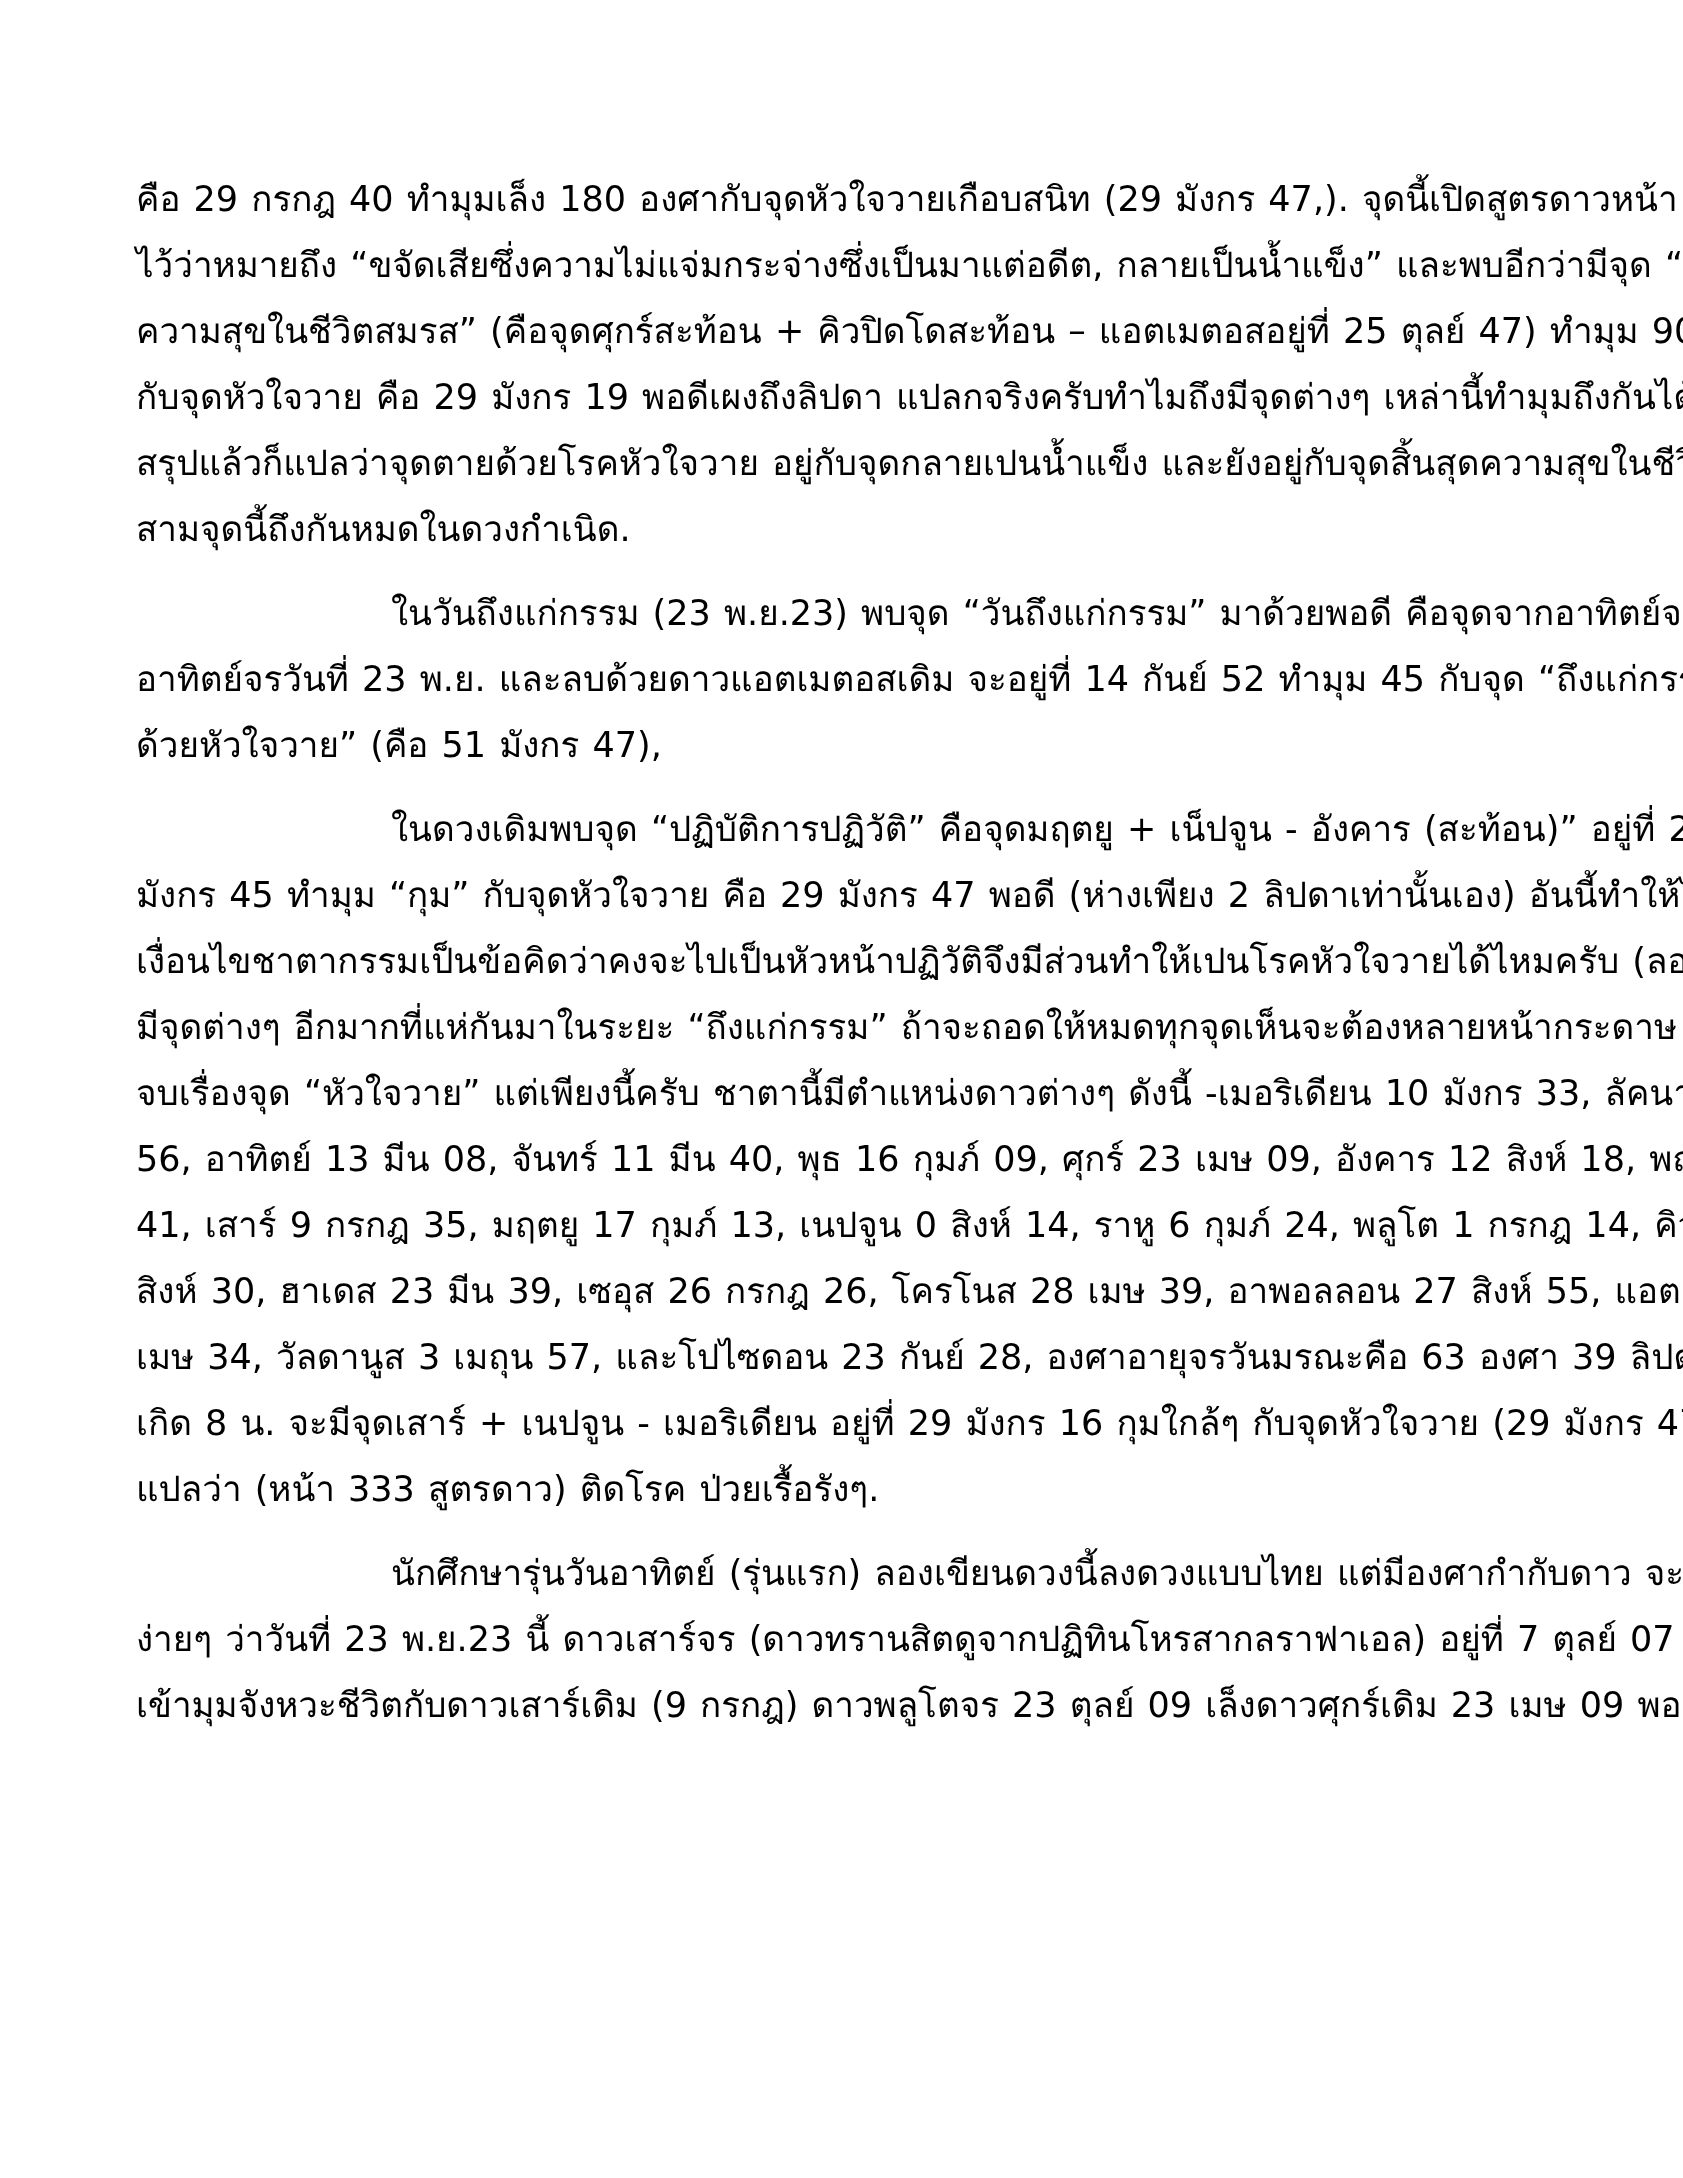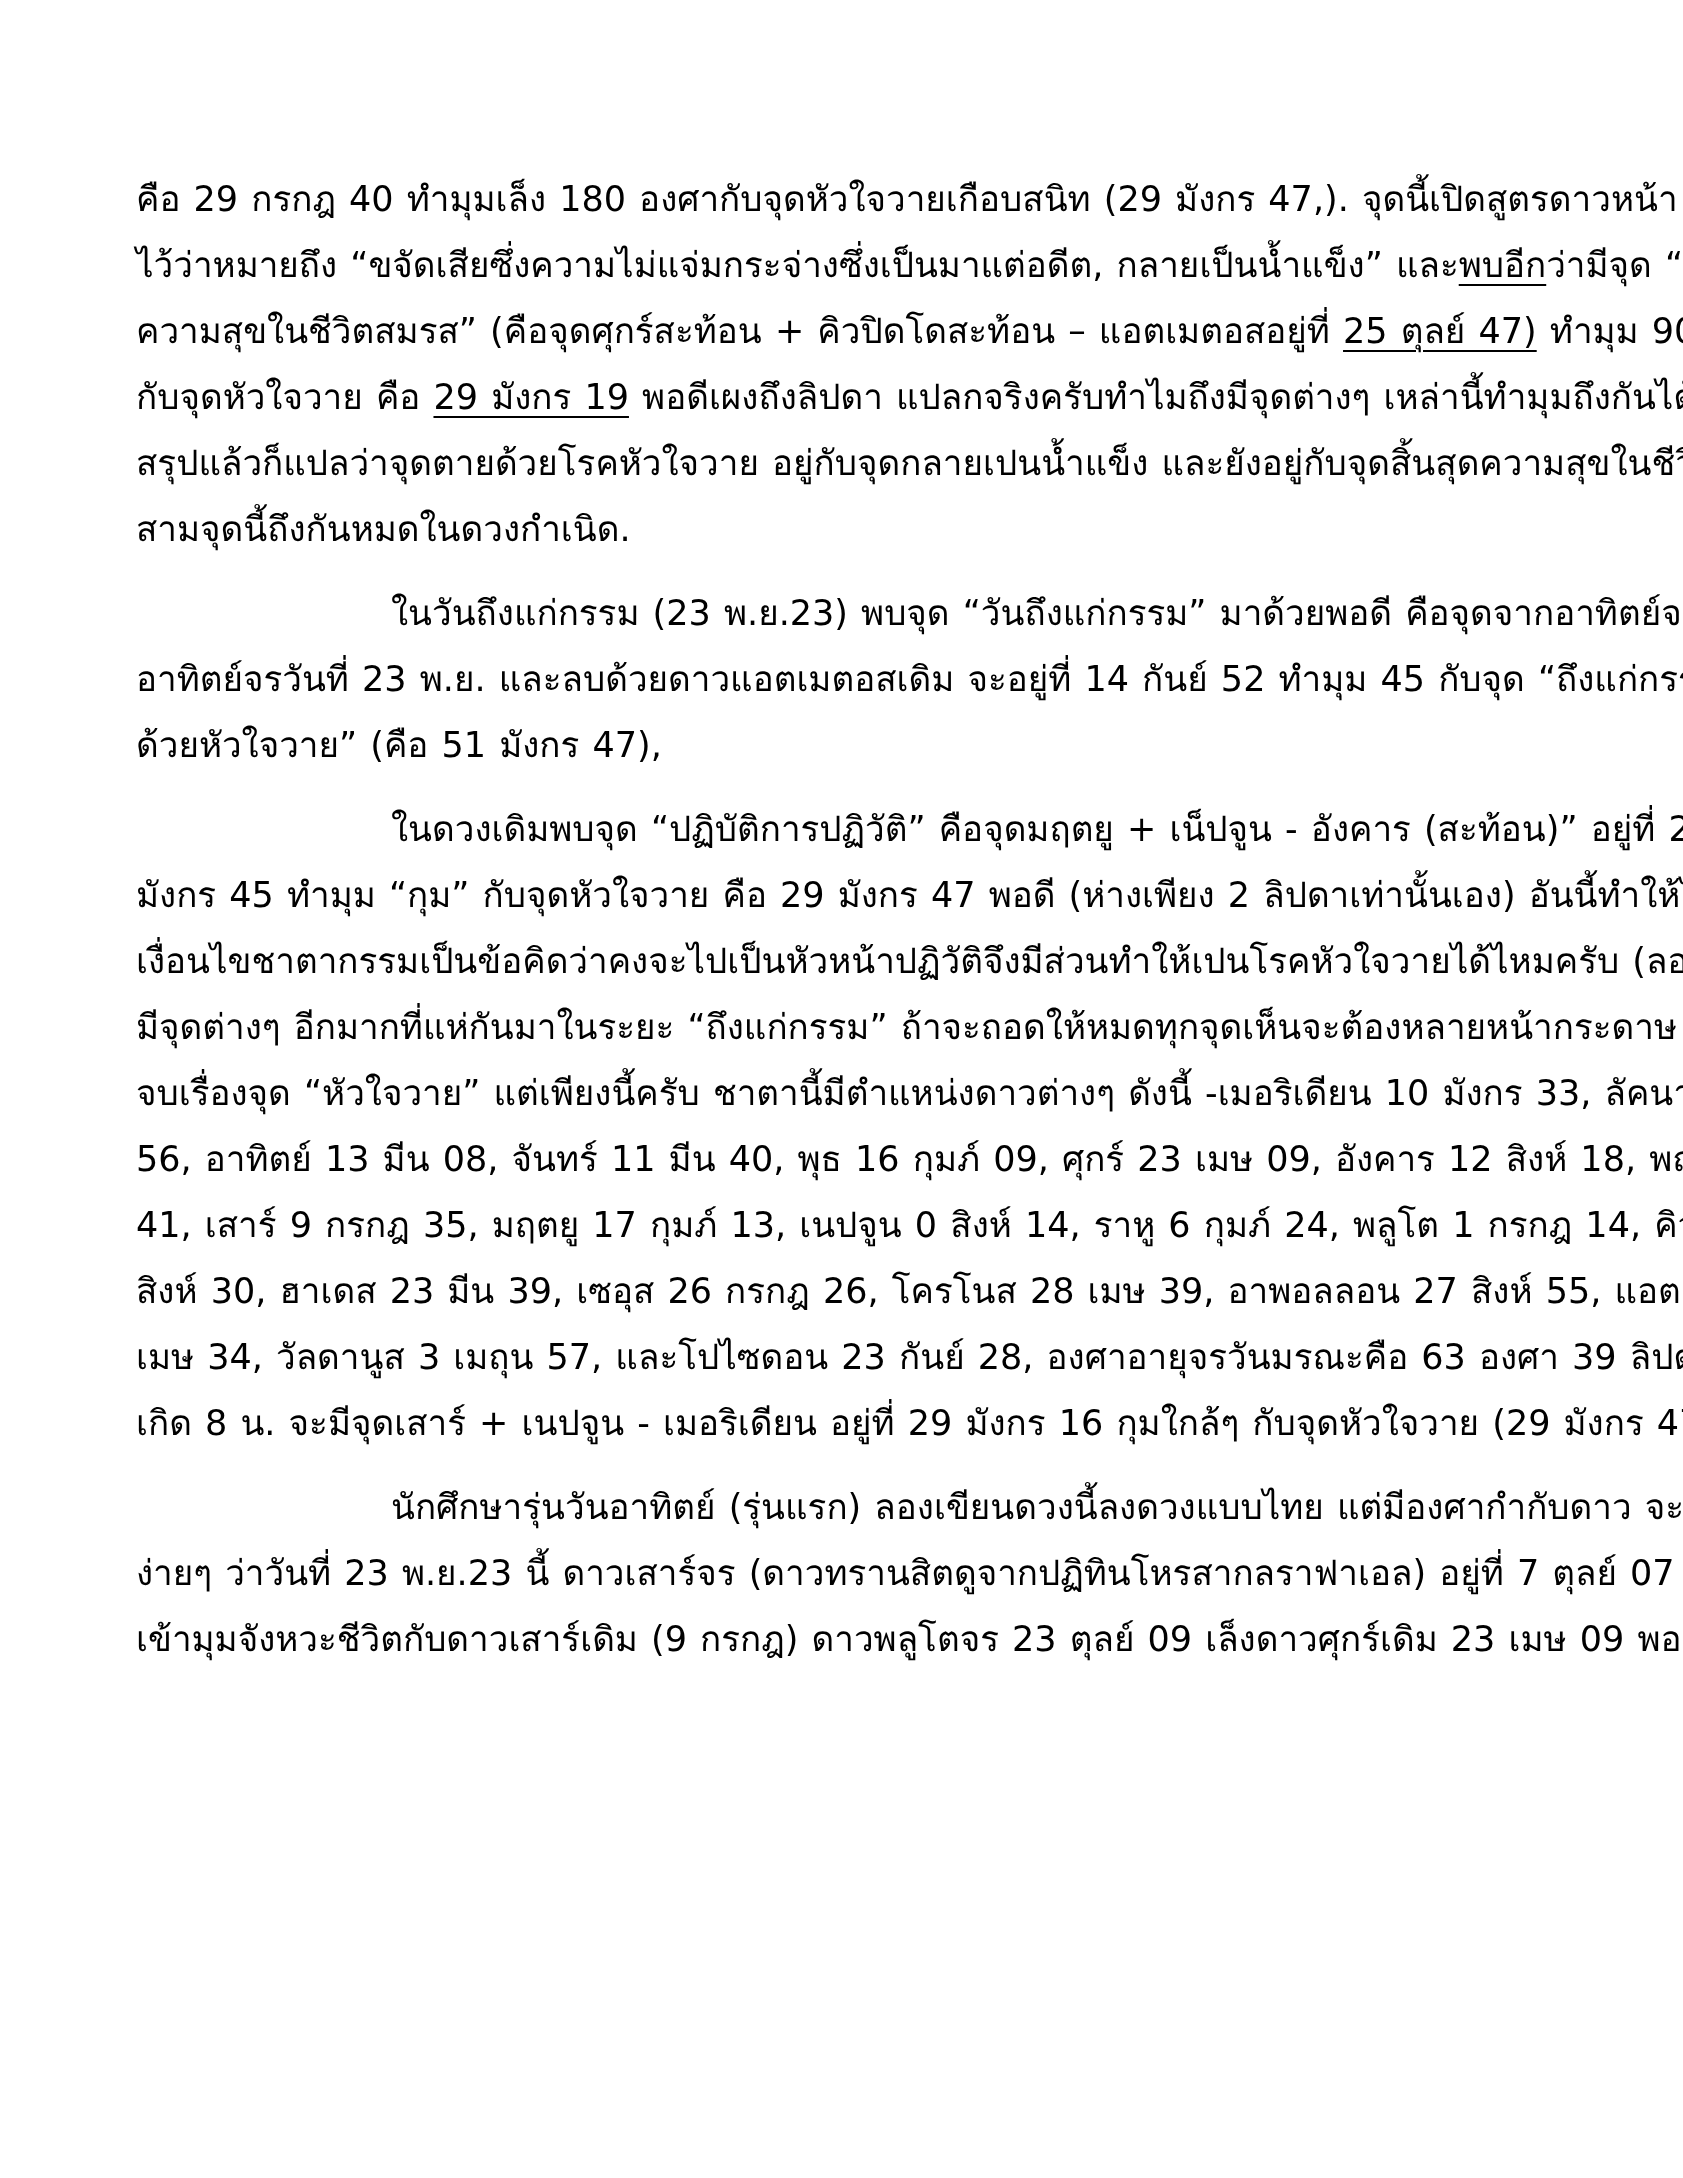--- a/index.html
+++ b/index.html
@@ -22,21 +22,20 @@
     line-height: 66px;
     letter-spacing: 0;
     text-align: left;
     word-spacing: 2px;
   }
   .para { margin: 0; }
   .para + .para { margin-top: 18px; }
   .para.indent .line:first-child { text-indent: 255px; }
   .line { white-space: nowrap; }
   .u {
-    text-decoration: underline;
     text-decoration-thickness: 2px;
     text-underline-offset: 7px;
   }
 </style>
 </head>
 <body>
 
 <div class="page">
   <div class="text-block" id="doc-body">
       <div class="para">
@@ -56,20 +55,21 @@
         <div class="line"><span>ในดวงเดิมพบจุด “ปฏิบัติการปฏิวัติ” คือจุดมฤตยู + เน็ปจูน - อังคาร (สะท้อน)” อยู่ที่ 29</span></div>
         <div class="line"><span>มังกร 45 ทำมุม “กุม” กับจุดหัวใจวาย คือ 29 มังกร 47 พอดี (ห่างเพียง 2 ลิปดาเท่านั้นเอง) อันนี้ทำให้ได้</span></div>
         <div class="line"><span>เงื่อนไขชาตากรรมเป็นข้อคิดว่าคงจะไปเป็นหัวหน้าปฏิวัติจึงมีส่วนทำให้เปนโรคหัวใจวายได้ไหมครับ (ลองคิดดู) ยัง</span></div>
         <div class="line"><span>มีจุดต่างๆ อีกมากที่แห่กันมาในระยะ “ถึงแก่กรรม” ถ้าจะถอดให้หมดทุกจุดเห็นจะต้องหลายหน้ากระดาษ จึงขอ</span></div>
         <div class="line"><span>จบเรื่องจุด “หัวใจวาย” แต่เพียงนี้ครับ ชาตานี้มีตำแหน่งดาวต่างๆ ดังนี้ -เมอริเดียน 10 มังกร 33, ลัคนา 13 เมษ</span></div>
         <div class="line"><span>56, อาทิตย์ 13 มีน 08, จันทร์ 11 มีน 40, พุธ 16 กุมภ์ 09, ศุกร์ 23 เมษ 09, อังคาร 12 สิงห์ 18, พฤหัส 4 เมษ</span></div>
         <div class="line"><span>41, เสาร์ 9 กรกฎ 35, มฤตยู 17 กุมภ์ 13, เนปจูน 0 สิงห์ 14, ราหู 6 กุมภ์ 24, พลูโต 1 กรกฎ 14, คิวปิโต 6</span></div>
         <div class="line"><span>สิงห์ 30, ฮาเดส 23 มีน 39, เซอุส 26 กรกฎ 26, โครโนส 28 เมษ 39, อาพอลลอน 27 สิงห์ 55, แอตเมตอส 00</span></div>
         <div class="line"><span>เมษ 34, วัลดานูส 3 เมถุน 57, และโปไซดอน 23 กันย์ 28, องศาอายุจรวันมรณะคือ 63 องศา 39 ลิปดา. ถ้าเวลา</span></div>
         <div class="line"><span>เกิด 8 น. จะมีจุดเสาร์ + เนปจูน - เมอริเดียน อยู่ที่ 29 มังกร 16 กุมใกล้ๆ กับจุดหัวใจวาย (29 มังกร 47) จุดนี้</span></div>
+        <div class="line"><span>แปลว่า (หน้า 333 สูตรดาว) ติดโรค ป่วยเรื้อรังๆ.</span></div>
       </div>
       <div class="para indent">
         <div class="line"><span>นักศึกษารุ่นวันอาทิตย์ (รุ่นแรก) ลองเขียนดวงนี้ลงดวงแบบไทย แต่มีองศากำกับดาว จะเห็น</span></div>
         <div class="line"><span>ง่ายๆ ว่าวันที่ 23 พ.ย.23 นี้ ดาวเสาร์จร (ดาวทรานสิตดูจากปฏิทินโหรสากลราฟาเอล) อยู่ที่ 7 ตุลย์ 07 กำลังจะ</span></div>
         <div class="line"><span>เข้ามุมจังหวะชีวิตกับดาวเสาร์เดิม (9 กรกฎ) ดาวพลูโตจร 23 ตุลย์ 09 เล็งดาวศุกร์เดิม 23 เมษ 09 พอดี ฯลฯ.</span></div>
       </div>
     </div>
 </div>
 
 

